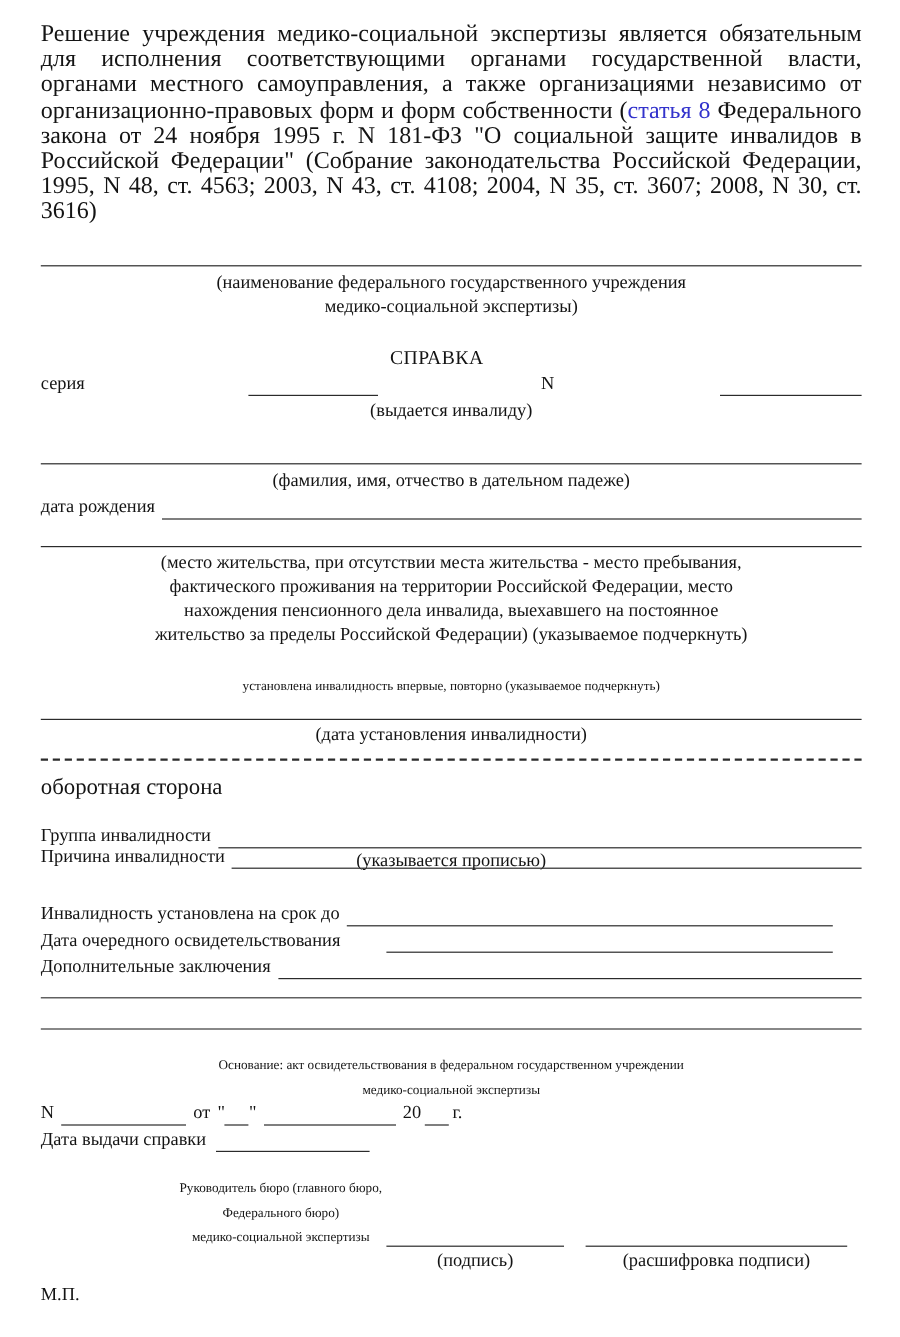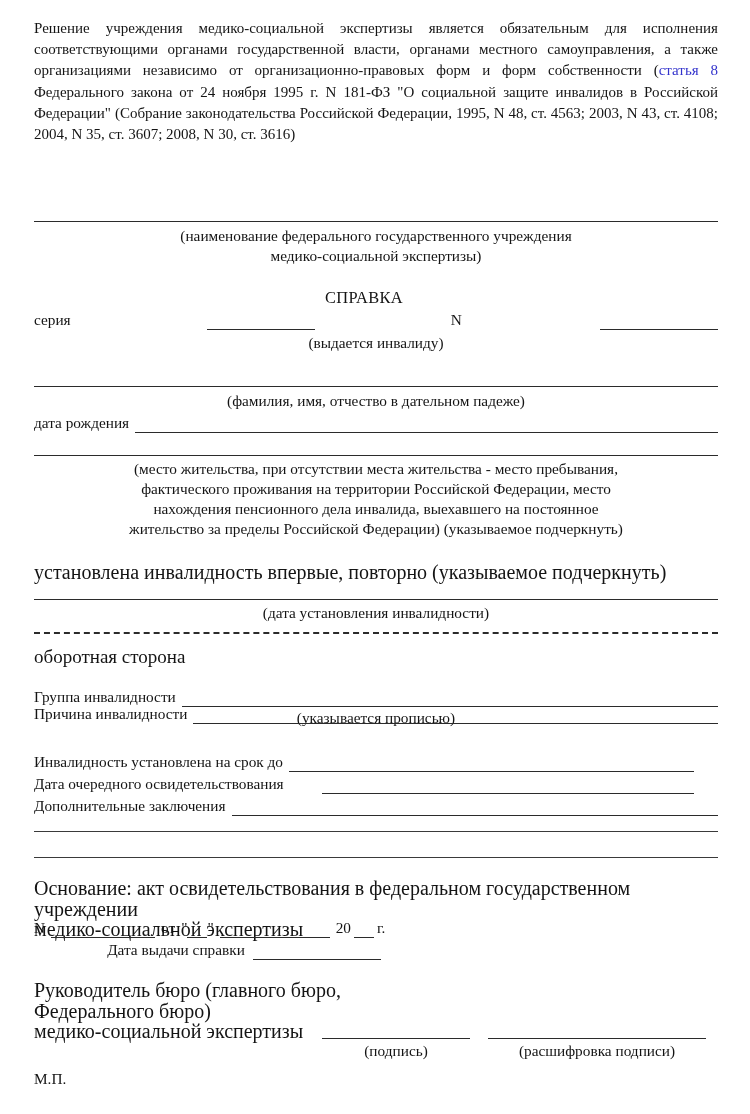--- a/index.html
+++ b/index.html
@@ -20,21 +20,21 @@
     position: absolute;
     left: 0; top: 0;
     width: 750px;
     height: 1114px;
     box-sizing: border-box;
     padding: 18px 28px 0 34px;
   }
 
   
   .intro {
-    font-size: 15px;
+    font-size: 20px;
     line-height: 21.2px;
     text-align: justify;
     text-justify: inter-word;
     margin: 0;
   }
   .intro .lnk { color: #3333cc; }
   .intro p { margin: 0; }
 
   
   .rule {
@@ -93,22 +93,23 @@
     align-items: flex-end;
     font-size: 15.3px;
     line-height: 20px;
   }
 
   .right-note {
     font-size: 19px;
   }
 
   .blk {
-    font-size: 20px;
+    font-size: 11px;
     line-height: 20.5px;
+    text-align: center;
   }
 </style>
 </head>
 <body>
 
 <div class="page">
 
   <div class="intro" style="width:684px;">
     <p style="text-align:justify;">
       <span>Решение учреждения медико-социальной экспертизы является обязательным для исполнения соответствующими органами государственной власти, органами местного самоуправления, а также организациями независимо от организационно-правовых форм и форм собственности (</span><span class="lnk" style="color: rgb(51, 51, 204);">статья 8</span><span> Федерального закона от 24 ноября 1995 г. N 181-ФЗ "О социальной защите инвалидов в Российской Федерации" (Собрание законодательства Российской Федерации, 1995, N 48, ст. 4563; 2003, N 43, ст. 4108; 2004, N 35, ст. 3607; 2008, N 30, ст. 3616)</span>
@@ -202,21 +203,21 @@
     <span>от</span>
     <span style="margin-left:6px;">"</span>
     <span class="seg" style="width:20px;"></span>
     <span>"</span>
     <span class="seg" style="width:110px; margin:0 6px;"></span>
     <span>20</span>
     <span class="seg" style="width:20px; margin:0 3px;"></span>
     <span>г.</span>
   </div>
 
-  <div class="center-line-row" style="position:absolute; left:34px; top:940px; width:420px; justify-content:center;">
+  <div class="center-line-row" style="position:absolute; left:34px; top:940px; width:420px; justify-content:flex-start;">
     <span>Дата выдачи справки</span>
     <span class="seg" style="width:128px; margin-left:8px;"></span>
   </div>
 
   <div class="blk" style="position:absolute; left:34px; top:980px; width:400px;">
     <div>Руководитель бюро (главного бюро,</div>
     <div>Федерального бюро)</div>
     <div>медико-социальной экспертизы</div>
   </div>
 

